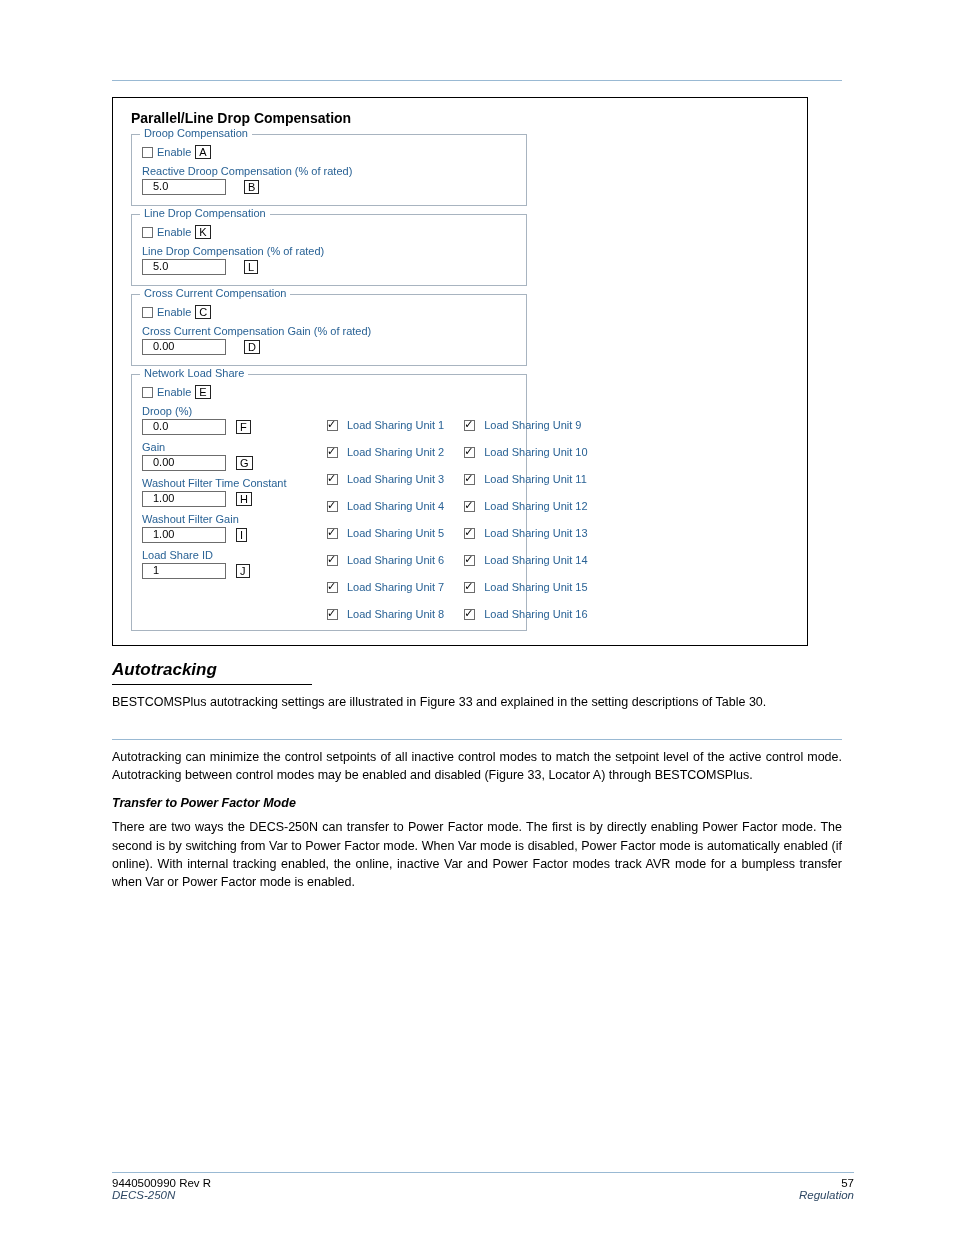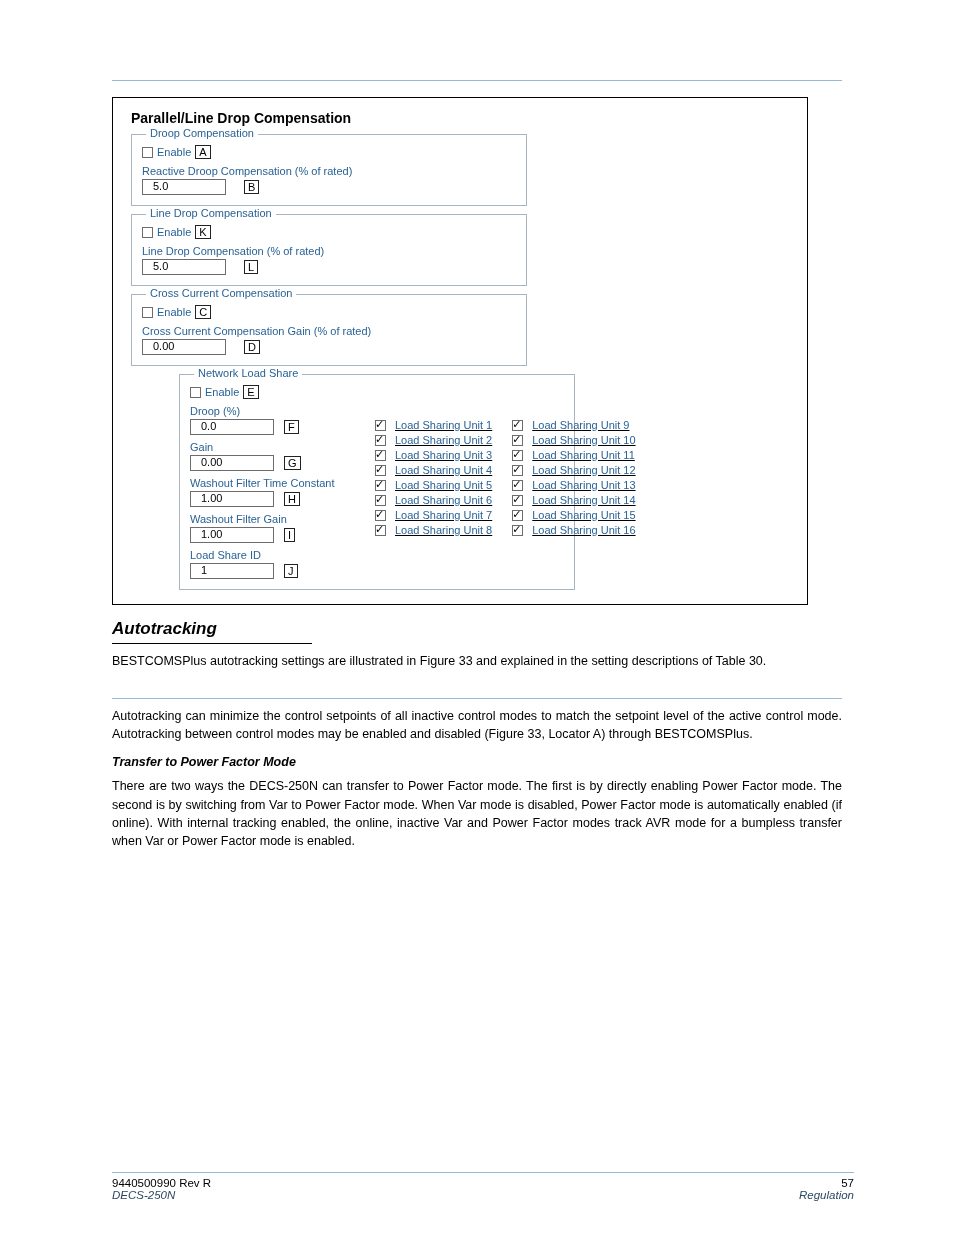--- a/index.html
+++ b/index.html
@@ -37,21 +37,21 @@
     border: 1px solid #a8b4c0;
     padding: 10px 10px 10px 10px;
     margin-top: 8px;
     min-width: 396px;
     width: 396px;
   }
   .group.nls { width: 396px; }
   .group-legend {
     position: absolute;
     top: -8px;
-    left: 14px;
+    left: 8px;
     background: #fff;
     padding: 0 4px;
     font-size: 11px;
     color: #296295;
   }
   .row { display:flex; align-items:center; }
   .chk {
     width:11px; height:11px;
     border:1px solid #6c6c6c;
     background:#fff;
@@ -83,21 +83,21 @@
     padding:0 10px;
     color:#000;
     display:inline-block;
   }
   .nls-flex {
     display:flex;
     gap: 20px;
     width: 560px;
   }
   .nls-left { width: 165px; }
-  .nls-col { display:flex; flex-direction:column; gap:3px; margin-top:34px;text-decoration:underline;}
+  .nls-col { display:flex; flex-direction:column; gap:15px; margin-top:34px;}
   .lsu { display:flex; align-items:center; gap:5px; font-size:11px; color:#296295; white-space:nowrap;}
   .fig-caption {
     text-align:center;
     font-size:12px;
     font-style:italic;
     margin-top:8px;
     width: 696px;
   }
   .h2 {
     font-style: italic;
@@ -184,21 +184,21 @@
         <span class="lbl">Enable</span>
         <span class="tag">C</span>
       </div>
       <div class="caption">Cross Current Compensation Gain (% of rated)</div>
       <div class="row" style="margin-top:2px">
         <span class="num-input">0.00</span>
         <span class="tag" style="margin-left:18px">D</span>
       </div>
     </div>
 
-    <div class="group nls" style="width:396px;margin-left:48px;">
+    <div class="group nls" style="width:396px;">
       <div class="group-legend">Network Load Share</div>
 
       <div class="nls-flex">
         <div class="nls-left">
           <div class="row">
             <span class="chk"></span>
             <span class="lbl">Enable</span>
             <span class="tag">E</span>
           </div>
 

